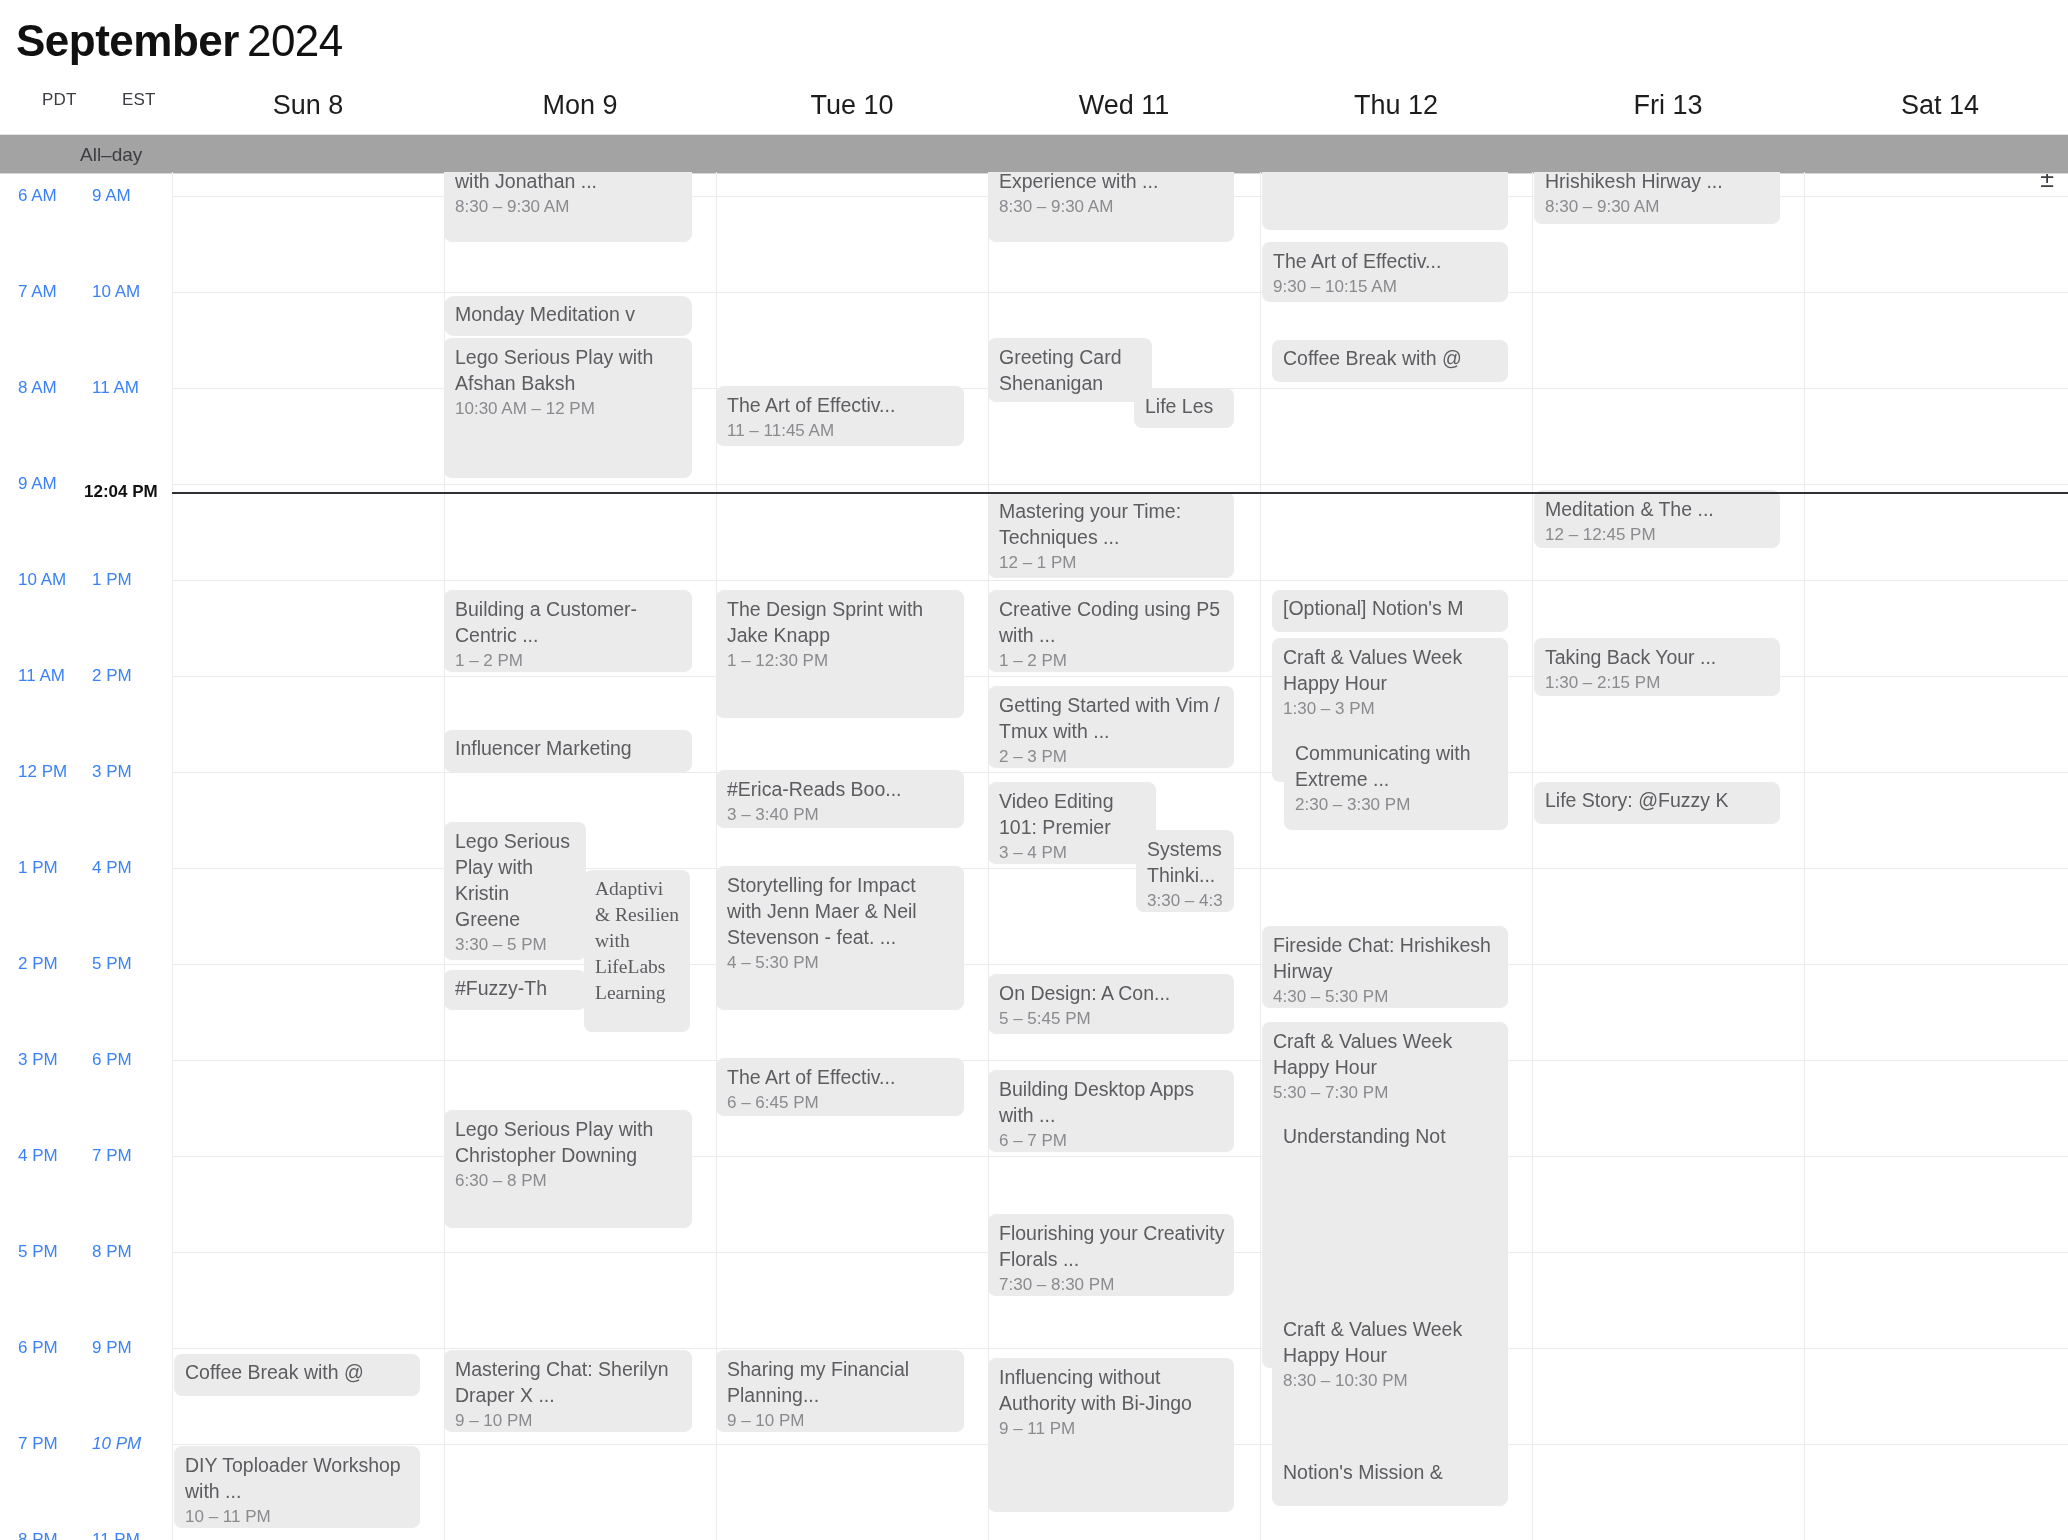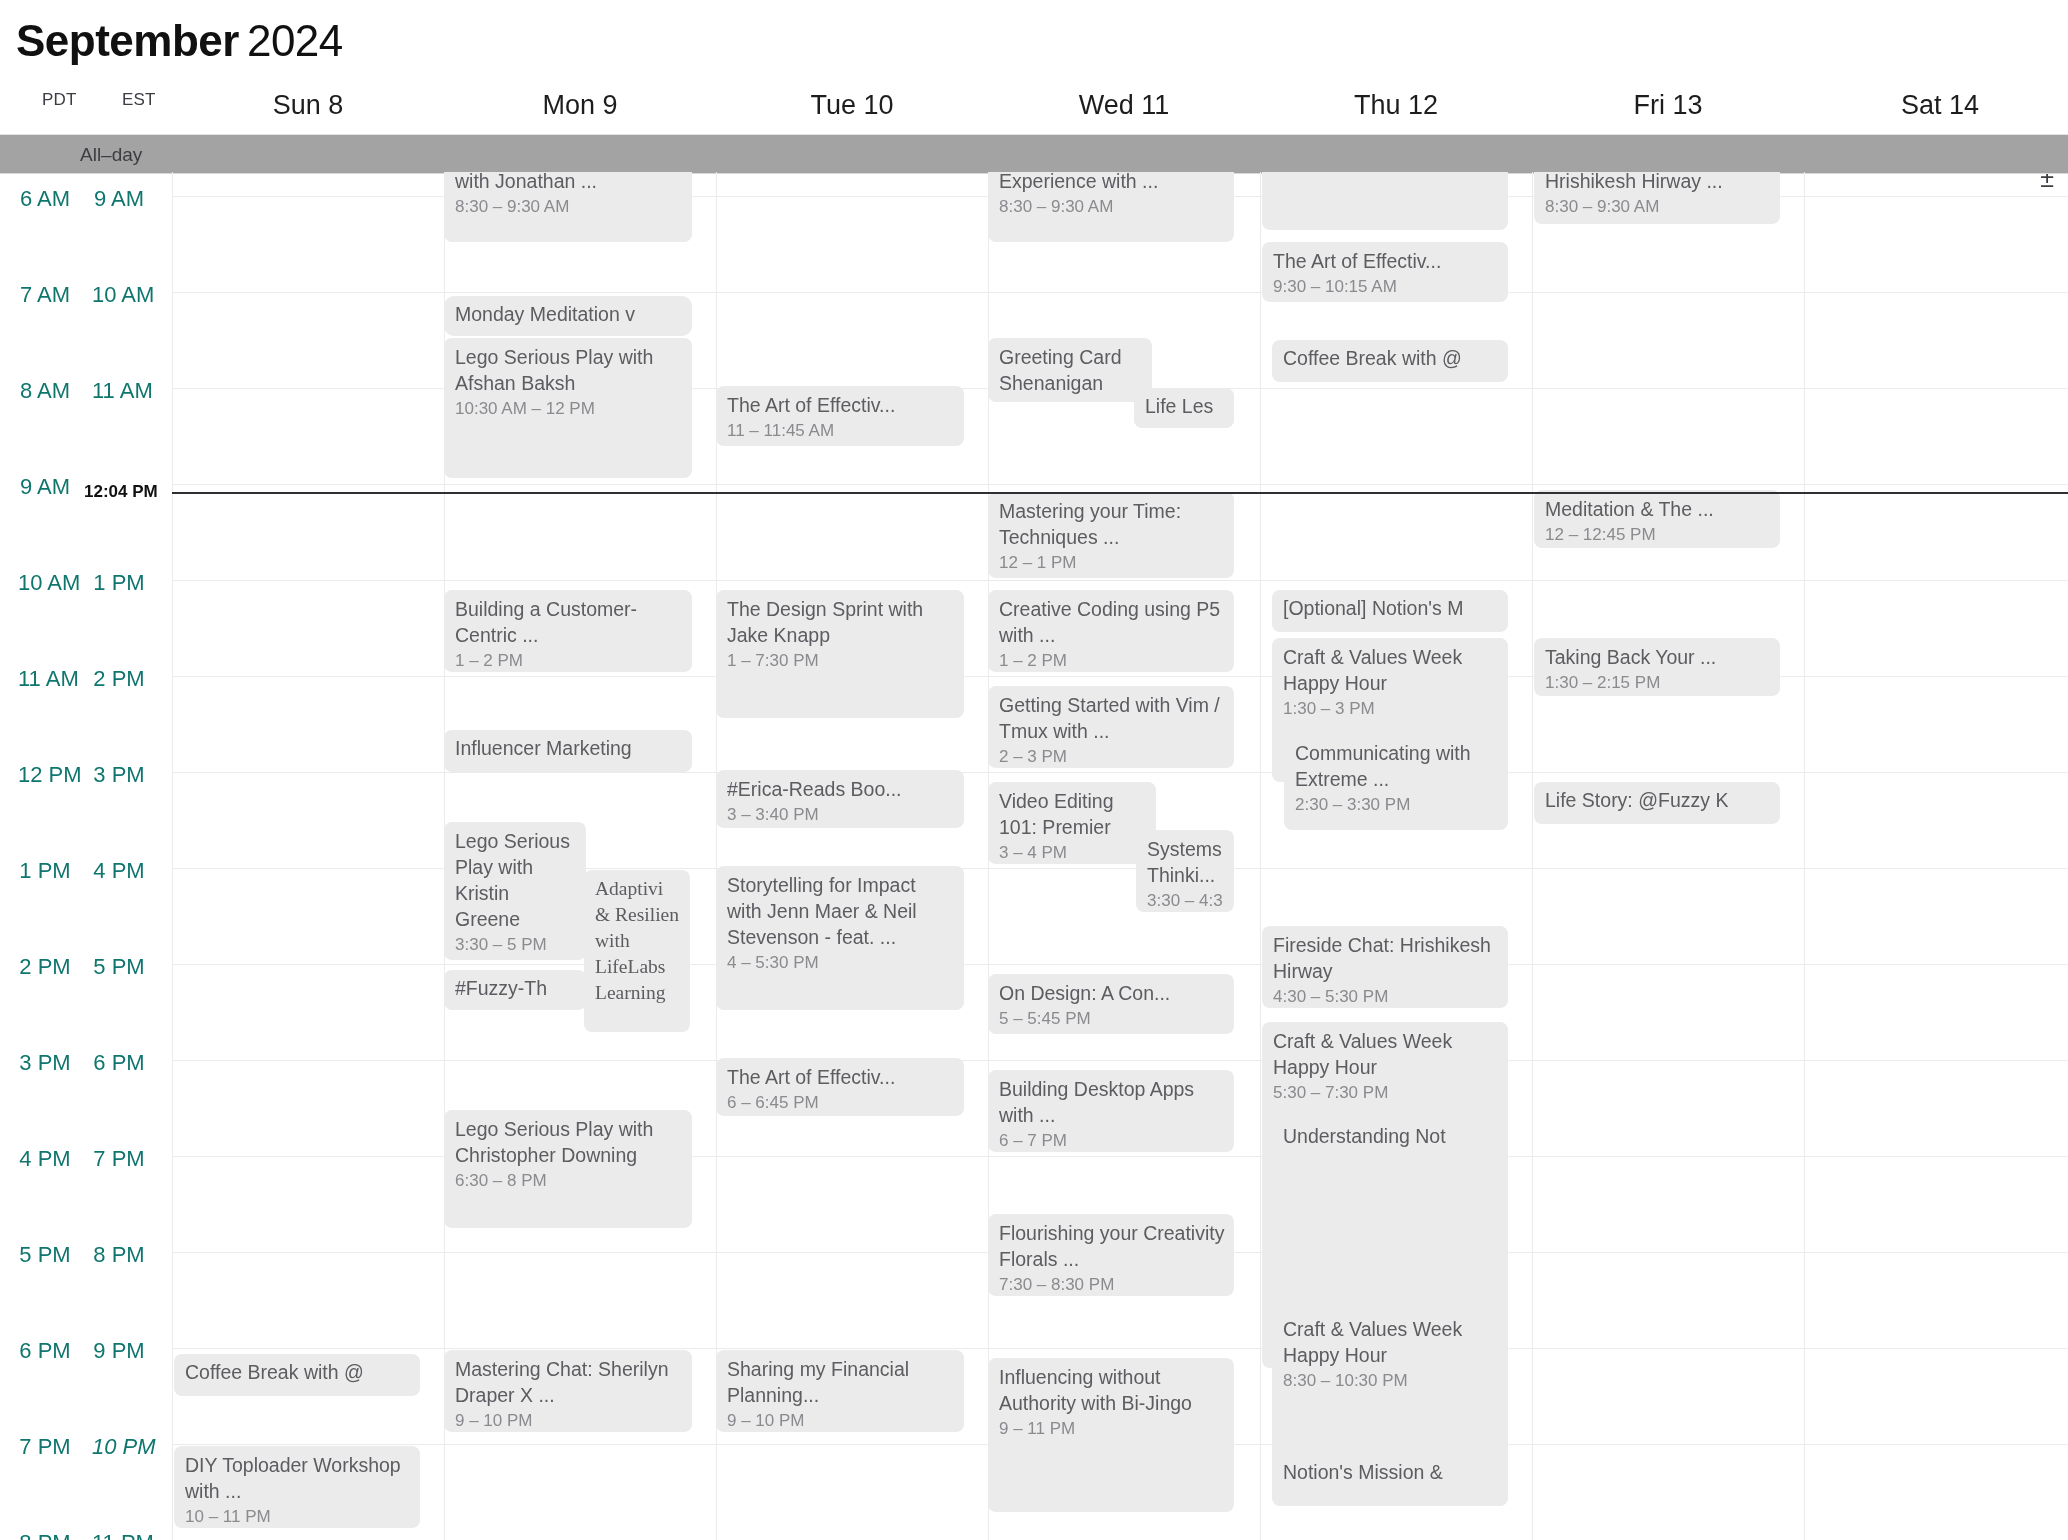--- a/index.html
+++ b/index.html
@@ -115,23 +115,23 @@
   }
   .col-line {
     position: absolute;
     top: 0;
     bottom: 0;
     width: 0;
     border-left: 1px solid #ebebed;
   }
   .hour-label {
     position: absolute;
-    font-size: 22px;
-    color: #0f766e;
-    text-align: center;
+    font-size: 17px;
+    color: #3b82f6;
+    text-align: left;
     width: 54px;
     white-space: nowrap;
   }
   .hour-pdt { left: 18px; }
   .hour-est { left: 92px; }
 
   
   .now-line {
     position: absolute;
     left: 172px;
@@ -305,21 +305,21 @@
       <div class="title">Mastering Chat: Sherilyn Draper X ...</div>
       <div class="time">9 – 10 PM</div>
     </div>
 
     <div class="event" style="left:716px; top:214px; width:248px; height:60px;">
       <div class="title">The Art of Effectiv...</div>
       <div class="time">11 – 11:45 AM</div>
     </div>
     <div class="event" style="left:716px; top:418px; width:248px; height:128px;">
       <div class="title">The Design Sprint with Jake Knapp</div>
-      <div class="time">1 – 7:30 PM</div>
+      <div class="time">1 – 12:30 PM</div>
     </div>
     <div class="event" style="left:716px; top:598px; width:248px; height:58px;">
       <div class="title">#Erica-Reads Boo...</div>
       <div class="time">3 – 3:40 PM</div>
     </div>
     <div class="event" style="left:716px; top:694px; width:248px; height:144px;">
       <div class="title">Storytelling for Impact with Jenn Maer &amp; Neil Stevenson - feat. ...</div>
       <div class="time">4 – 5:30 PM</div>
     </div>
     <div class="event" style="left:716px; top:886px; width:248px; height:58px;">

